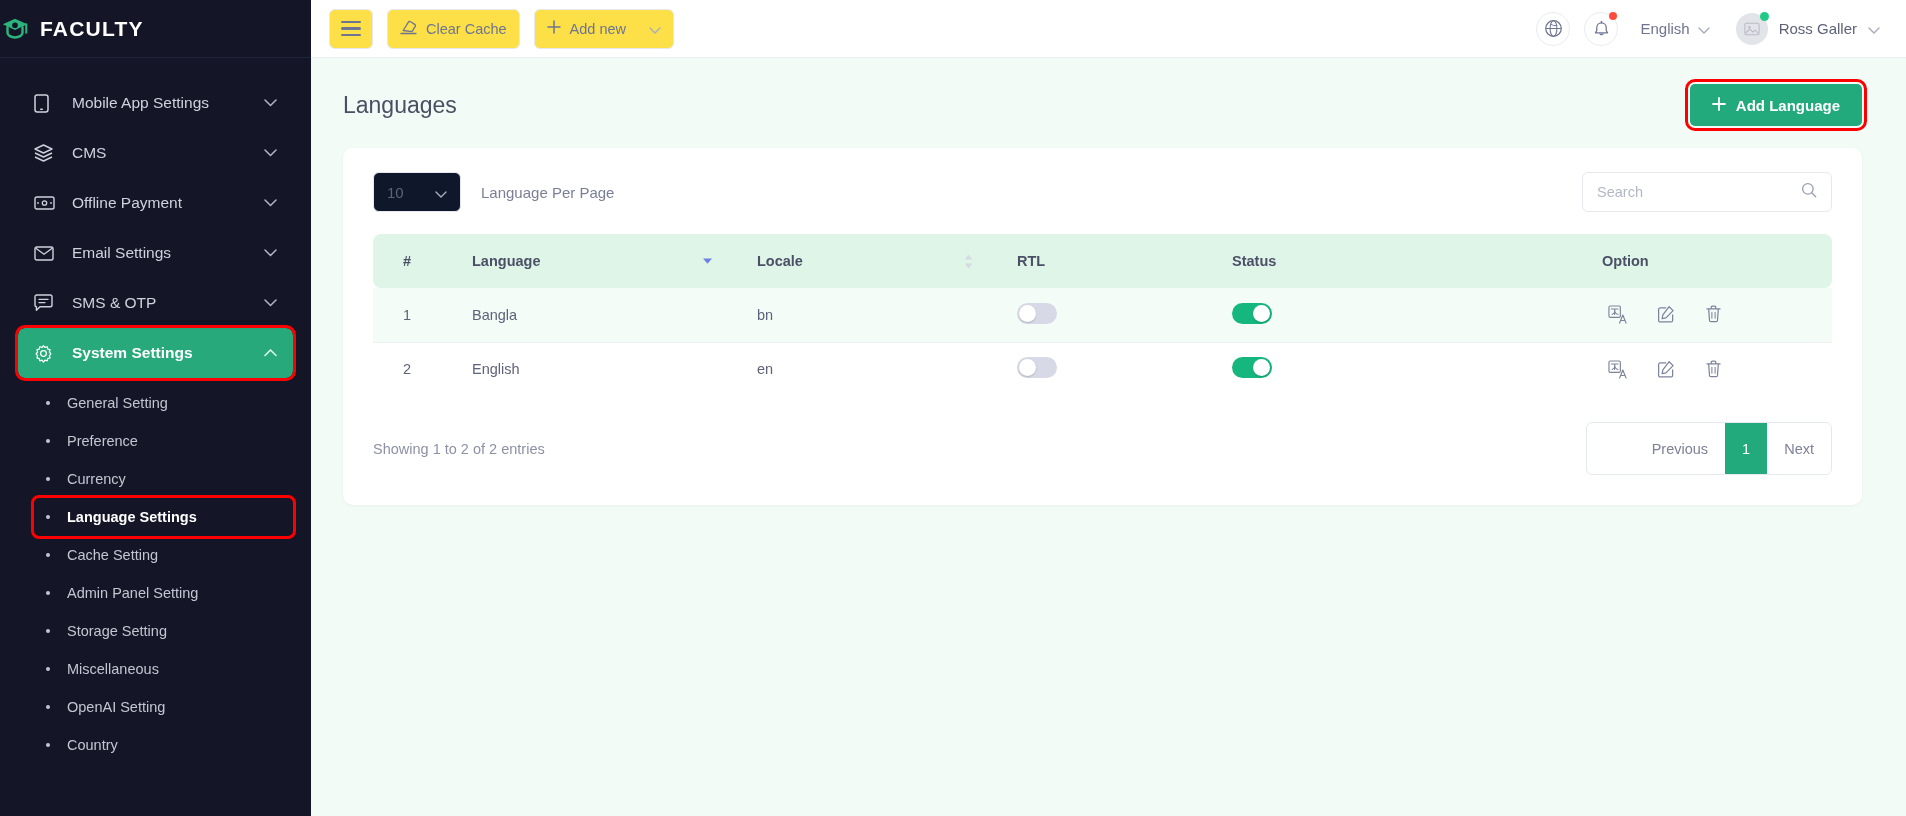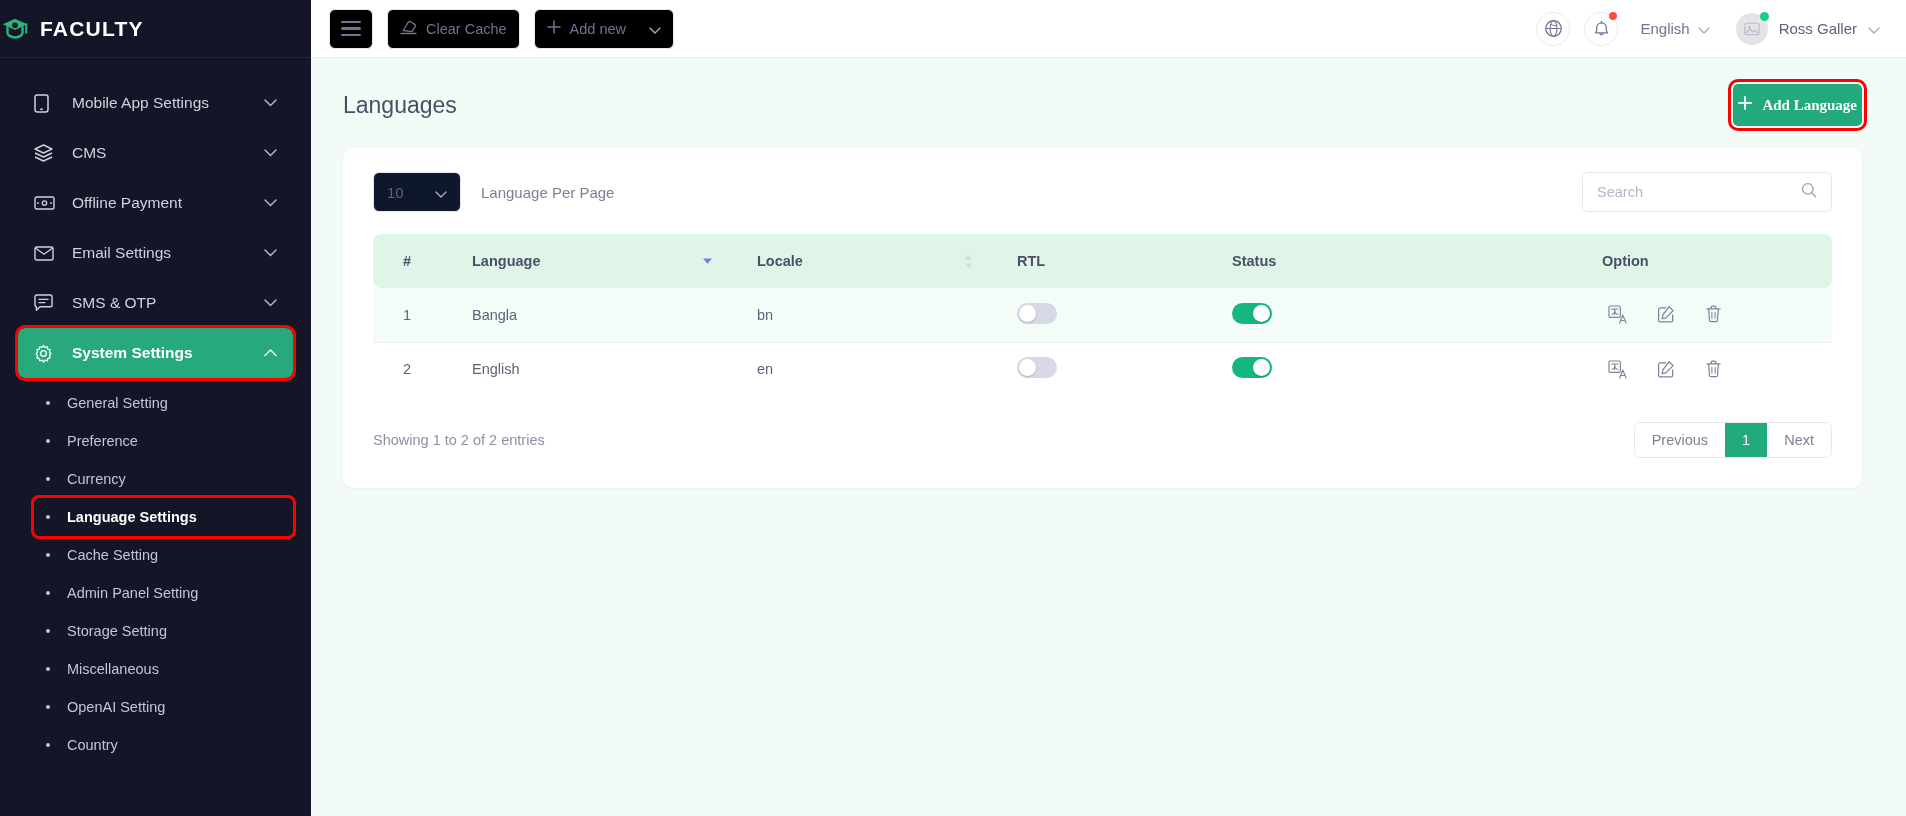--- a/index.html
+++ b/index.html
@@ -65,21 +65,21 @@
   
   .main { flex: 1; height: 816px; background: #f2fbf6; position: relative; overflow: hidden; }
   .topbar {
     height: 58px; background: #ffffff;
     display: flex; align-items: center; padding: 0 26px 0 18px;
     border-bottom: 1px solid #edeef4;
   }
   .icon-btn {
     height: 40px; min-width: 44px; padding: 0 12px;
     border: 1px solid #e6e8f0; border-radius: 6px;
-    background: #000000; display: flex; align-items: center;
+    background: #fde047; display: flex; align-items: center;
     justify-content: center; gap: 9px; cursor: pointer;
     color: #6e7491; font-size: 14.5px; margin-right: 14px; text-align: right;
   }
   .hamburger { flex-direction: column; gap: 4px; min-width: 44px; padding: 0; }
   .hamburger i { display: block; width: 20px; height: 2.4px; background: #6e7491; border-radius: 2px; }
   .spacer { flex: 1; }
   .round-icon {
     width: 34px; height: 34px; border-radius: 50%;
     border: 1px solid #e9ebf3; display: flex;
     align-items: center; justify-content: center;
@@ -109,23 +109,23 @@
   }
 
   
   .page-head {
     display: flex; align-items: center; justify-content: space-between;
     padding: 26px 44px 0 32px;
   }
   .page-title { font-size: 23px; color: #4b4f63; font-weight: 500; }
   .btn-primary {
     background: #22a97c; color: #fff; border: none; border-radius: 5px;
-    height: 42px; padding: 0 5px; font-size: 15px; font-weight: 600;
+    height: 42px; padding: 0 22px; font-size: 15px; font-weight: 600;
     display: flex; align-items: center; gap: 10px; cursor: pointer;
-    font-family: Liberation Serif, serif;
+    font-family: Liberation Sans, sans-serif;
   }
   .btn-primary.highlighted { outline: 3px solid #ff0000; outline-offset: 2px; }
 
   
   .card {
     margin: 22px 44px 0 32px; background: #ffffff;
     border-radius: 10px; padding: 24px 30px 30px 30px;
     box-shadow: 0 1px 3px rgba(30,40,60,.05);
   }
   .card-top { display: flex; align-items: center; }
@@ -184,21 +184,21 @@
   .opt-icons span { cursor: pointer; display: flex; color: #7d839a; }
 
   
   .card-foot {
     display: flex; align-items: center; justify-content: space-between;
     margin-top: 26px;
   }
   .entries-text { color: #8d91a5; font-size: 14.5px; }
   .pager {
     display: flex; border: 1px solid #e6e8f0; border-radius: 6px;
-    overflow: hidden; height: 36px;
+    overflow: hidden; height: 53px; padding-left: 48px;
   }
   .pager div {
     display: flex; align-items: center; padding: 0 17px;
     font-size: 14.5px; color: #7d8296; cursor: pointer; background: #fff;
   }
   .pager div.cur { background: #22a97c; color: #fff; }
 </style>
 </head>
 <body>
 

